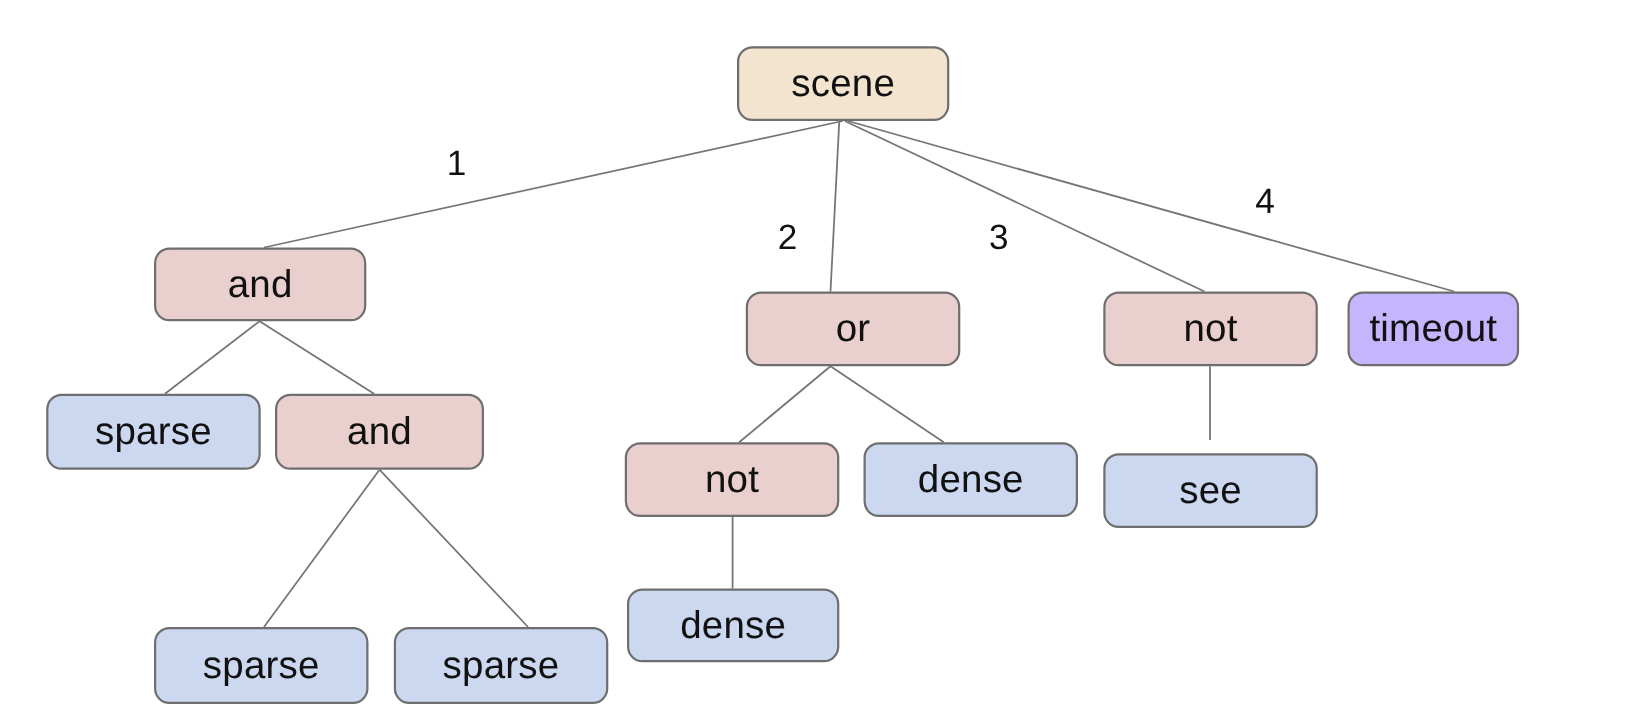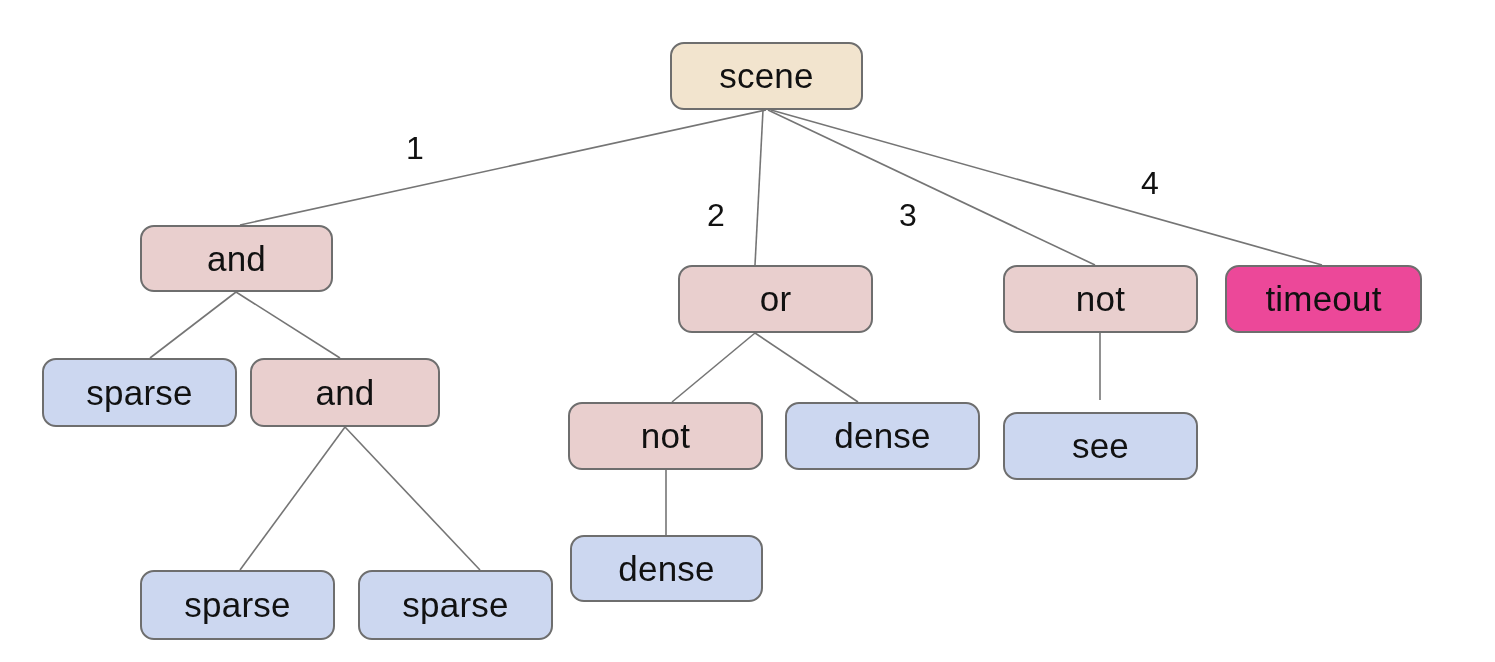--- a/index.html
+++ b/index.html
@@ -62,21 +62,21 @@
       <line x1="1100" y1="333" x2="1100" y2="400" stroke="#757575" stroke-width="1.6"></line>
     </svg>
 <div class="edge-label" style="left: 415px; top: 148px;">1</div>
     <div class="edge-label" style="left: 716px; top: 215px;">2</div>
     <div class="edge-label" style="left: 908px; top: 215px;">3</div>
     <div class="edge-label" style="left: 1150px; top: 183px;">4</div>
     <div class="node" style="left: 670px; top: 42px; width: 193px; height: 68px; background: rgb(242, 228, 206); border-color: rgb(110, 110, 110);">scene</div>
     <div class="node" style="left: 140px; top: 225px; width: 193px; height: 67px; background: rgb(233, 207, 206); border-color: rgb(110, 110, 110);">and</div>
     <div class="node" style="left: 658px; top: 265px; width: 195px; height: 68px; background: rgb(233, 207, 206); border-color: rgb(110, 110, 110); margin-left: 20px;">or</div>
     <div class="node" style="left: 1003px; top: 265px; width: 195px; height: 68px; background: rgb(233, 207, 206); border-color: rgb(110, 110, 110);">not</div>
-    <div class="node" style="left: 1225px; top: 265px; width: 197px; height: 68px; background: #ec4899; border-color: rgb(110, 110, 110);">timeout</div>
+    <div class="node" style="left: 1225px; top: 265px; width: 156px; height: 68px; background: #c4b5fd; border-color: rgb(110, 110, 110);">timeout</div>
     <div class="node" style="left: 42px; top: 358px; width: 195px; height: 69px; background: rgb(204, 215, 240); border-color: rgb(110, 110, 110);">sparse</div>
     <div class="node" style="left: 250px; top: 358px; width: 190px; height: 69px; background: rgb(233, 207, 206); border-color: rgb(110, 110, 110);">and</div>
     <div class="node" style="left: 568px; top: 402px; width: 195px; height: 68px; background: rgb(233, 207, 206); border-color: rgb(110, 110, 110);">not</div>
     <div class="node" style="left: 785px; top: 402px; width: 195px; height: 68px; background: rgb(204, 215, 240); border-color: rgb(110, 110, 110);">dense</div>
     <div class="node" style="left: 1003px; top: 400px; width: 195px; height: 68px; background: rgb(204, 215, 240); border-color: rgb(110, 110, 110); margin-top: 12px;">see</div>
     <div class="node" style="left: 570px; top: 535px; width: 193px; height: 67px; background: rgb(204, 215, 240); border-color: rgb(110, 110, 110);">dense</div>
     <div class="node" style="left: 140px; top: 570px; width: 195px; height: 70px; background: rgb(204, 215, 240); border-color: rgb(110, 110, 110);">sparse</div>
     <div class="node" style="left: 358px; top: 570px; width: 195px; height: 70px; background: rgb(204, 215, 240); border-color: rgb(110, 110, 110);">sparse</div>
   </div>
 

